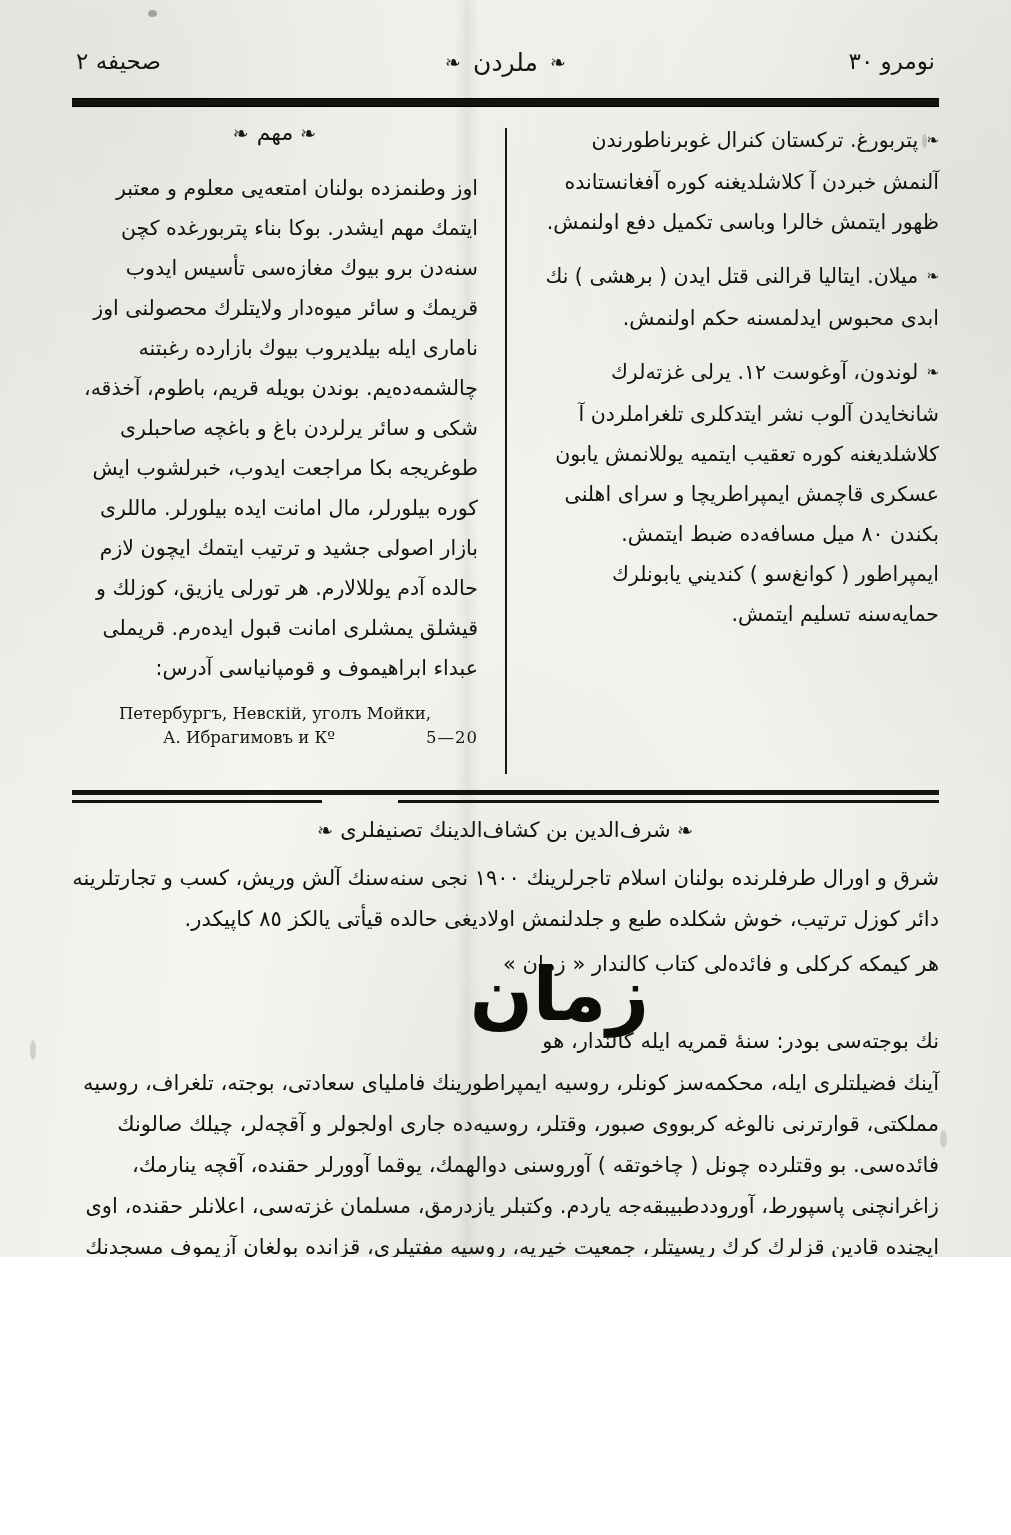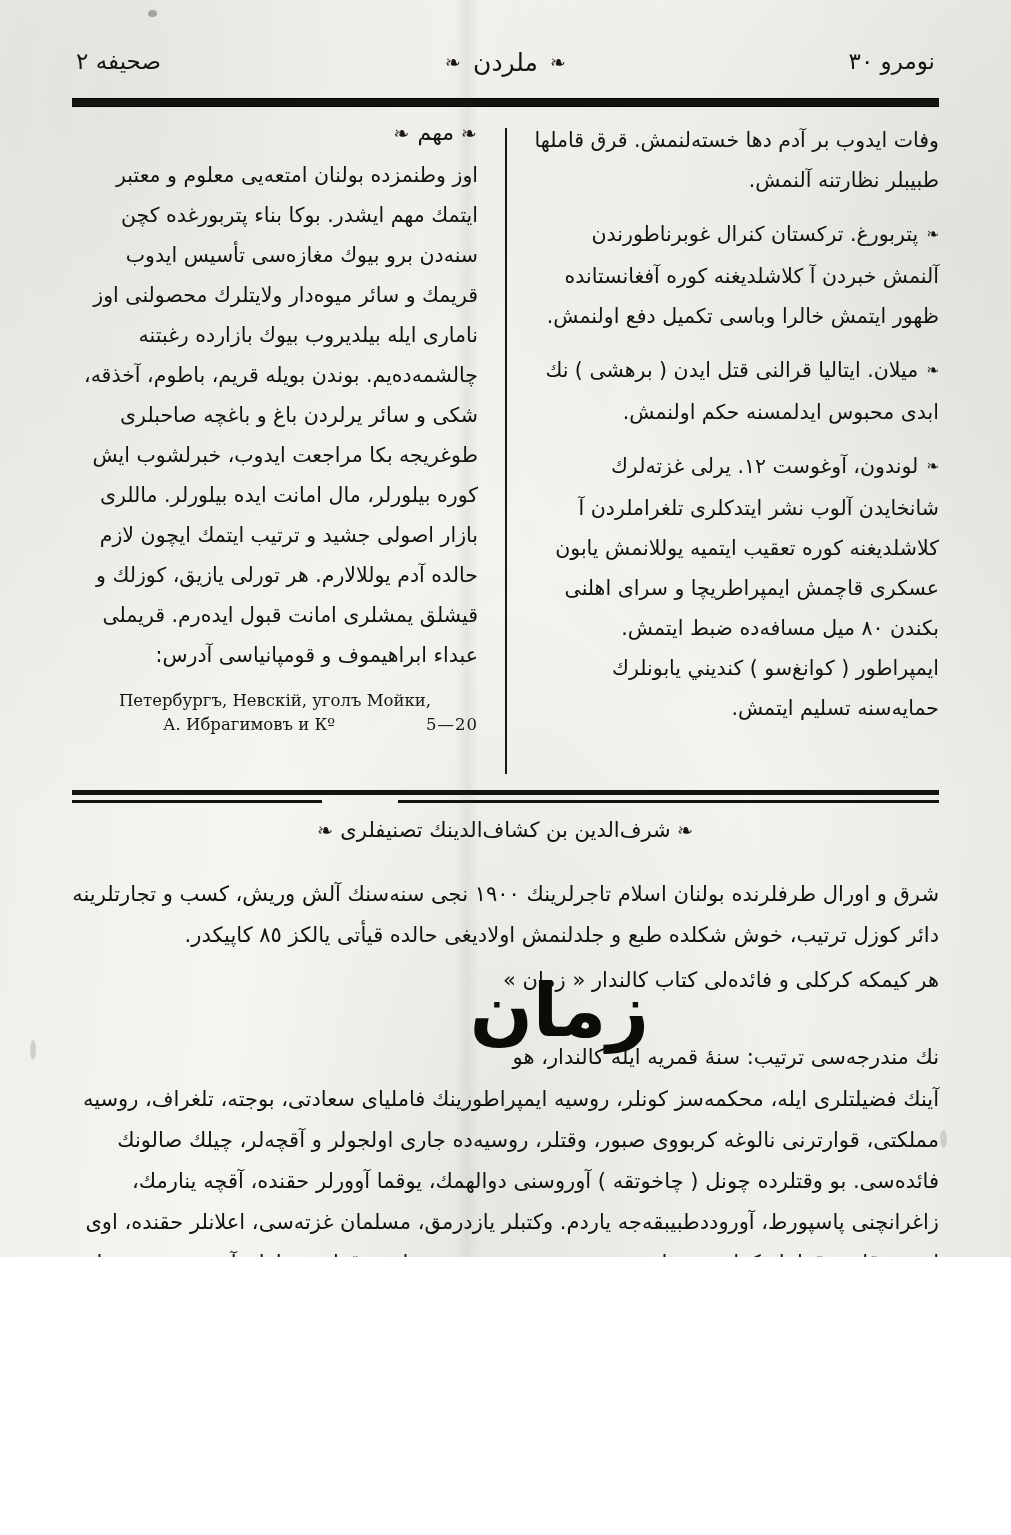--- a/index.html
+++ b/index.html
@@ -119,24 +119,24 @@
     margin-bottom: 14px;
     letter-spacing: 0.2px;
   }
   .para .bullet {
     display: inline-block;
     margin-left: 8px;
     font-size: 15px;
     transform: translateY(-2px);
   }
   .col-head {
-    text-align: right;
+    text-align: center;
     font-size: 22px;
     color: #15130d;
-    margin-bottom: 10px;
+    margin-bottom: 23px;
     letter-spacing: 1px;
   }
   .sig {
     margin-top: 12px;
     font-family: "DejaVu Serif", serif;
     font-size: 16.5px;
     color: #17150f;
     direction: ltr;
     text-align: center;
     line-height: 24px;
@@ -184,21 +184,21 @@
     position: absolute;
     top: 818px;
     left: 72px;
     right: 72px;
     height: 650px;
   }
   #ad-title {
     text-align: center;
     font-size: 21px;
     color: #15130d;
-    margin-bottom: 32px;
+    margin-bottom: 16px;
     letter-spacing: 0.5px;
   }
   .ad-para {
     color: #14120d;
     font-size: 21px;
     line-height: 41px;
     letter-spacing: 0.2px;
   }
   #ad-logo-line {
     position: relative;
@@ -288,21 +288,20 @@
       <span class="flower">❧</span>
     </div>
     <div class="mast-right rtl">نومرو ٣٠</div>
   </div>
   <div id="rule-top"></div>
 
   <div id="columns">
     <div id="col-divider"></div>
 
     <div class="col rtl" id="col-right">
-      <div class="para">وفات ايدوب بر آدم دها خسته‌لنمش. قرق قاملها طبيبلر نظارتنه آلنمش.</div>
       <div class="para">
         <span class="bullet">❧</span><span>پتربورغ. تركستان كنرال غوبرناطورندن آلنمش خبردن آ كلاشلديغنه كوره آفغانستانده ظهور ايتمش خالرا وباسى تكميل دفع اولنمش.</span>
       </div>
       <div class="para">
         <span class="bullet">❧</span><span>ميلان. ايتاليا قرالنى قتل ايدن ( برهشى ) نك ابدى محبوس ايدلمسنه حكم اولنمش.</span>
       </div>
       <div class="para">
         <span class="bullet">❧</span><span>لوندون، آوغوست ١٢. يرلى غزته‌لرك شانخايدن آلوب نشر ايتدكلرى تلغرا‌ملردن آ كلاشلديغنه كوره تعقيب ايتميه يوللانمش يابون عسكرى قاچمش ايمپراطريچا و سراى اهلنى بكندن ٨٠ ميل مسافه‌ده ضبط ايتمش. ايمپراطور ( كوانغ‌سو ) كنديني يابونلرك حمايه‌سنه تسليم ايتمش.</span>
       </div>
     </div>
@@ -335,21 +334,21 @@
       <span class="flower">❧</span>
       <span>شرف‌الدين بن كشاف‌الدينك تصنيفلرى</span>
       <span class="flower">❧</span>
     </div>
 
     <div class="ad-para">شرق و اورال طرفلرنده بولنان اسلام تاجرلرينك ١٩٠٠ نجى سنه‌سنك آلش وريش، كسب و تجارتلرينه دائر كوزل ترتيب، خوش شكلده طبع و جلدلنمش اولاديغى حالده قيأتى يالكز ٨٥ كاپيكدر.</div>
 
     <div id="ad-logo-line">
       <div class="ad-para" style="text-align:right;">هر كيمكه كركلى و فائده‌لى كتاب كالندار « زمان »</div>
       <div id="ad-logo" class="rtl">زمان</div>
-      <div id="ad-logo-caption" class="ad-para">نك مندرجه‌سى ترتيب: سنهٔ قمريه ايله كالندار، هو</div>
+      <div id="ad-logo-caption" class="ad-para">نك بوجته‌سى بودر: سنهٔ قمريه ايله كالندار، هو</div>
     </div>
 
     <div id="ad-body" class="ad-para">آينك فضيلتلرى ايله، محكمه‌سز كونلر، روسيه ايمپراطورينك فامليای سعادتى، بوجته، تلغراف، روسيه مملكتى، قوارترنى نالوغه كربووى صبور، وقتلر، روسيه‌ده جارى اولجولر و آقچه‌لر، چيلك صالونك فائده‌سى. بو وقتلرده چونل ( چاخوتقه ) آوروسنى دوالهمك، يوقما آوورلر حقنده، آقچه ينارمك، زاغرانچنى پاسپورط، آوروددطبيبقه‌جه ياردم. وكتبلر يازدرمق، مسلمان غزته‌سى، اعلانلر حقنده، اوى ايچنده قادين قزلرك كرك ريسپتلر، جمعيت خيريه، روسيه مفتيلرى، قزاندە بولغان آزيموف مسجدنك رسمى و غير باشقه مقالات، حاضر حساب، اعلانلر. يخشى كاغدده كوزل باصلمش آرزان كتاب حقى ٣٥ كاپيكه نالوغ ايله ٤٥ كاپيكه هر يرده صاتلمقدەدر.</div>
 
     <div id="ad-footer">г. Иргизъ, Тургайск. об., Ш. Б. Шагидуллину.</div>
   </div>
 
   <div id="end-ornament">
     <span class="bar"></span><span class="dia"></span><span class="bar"></span>
   </div>

